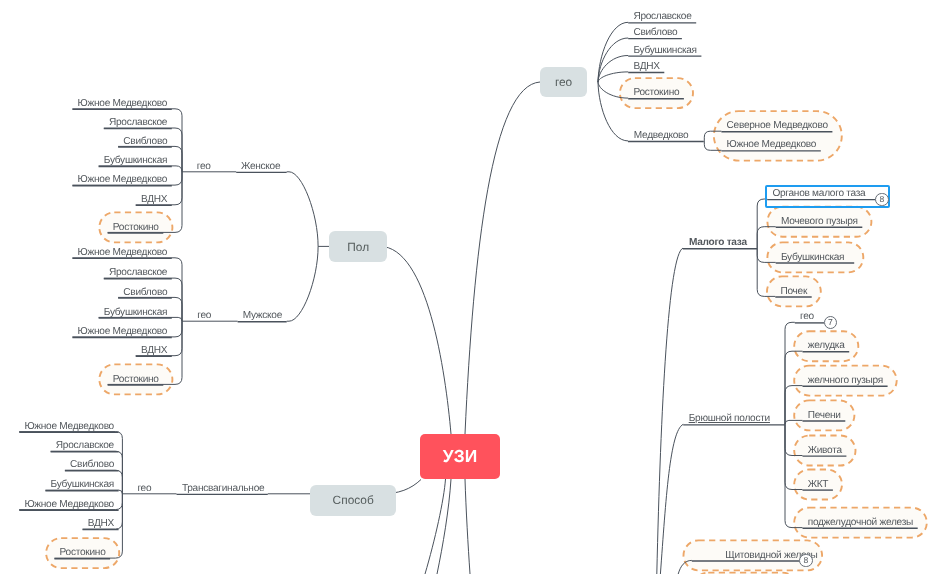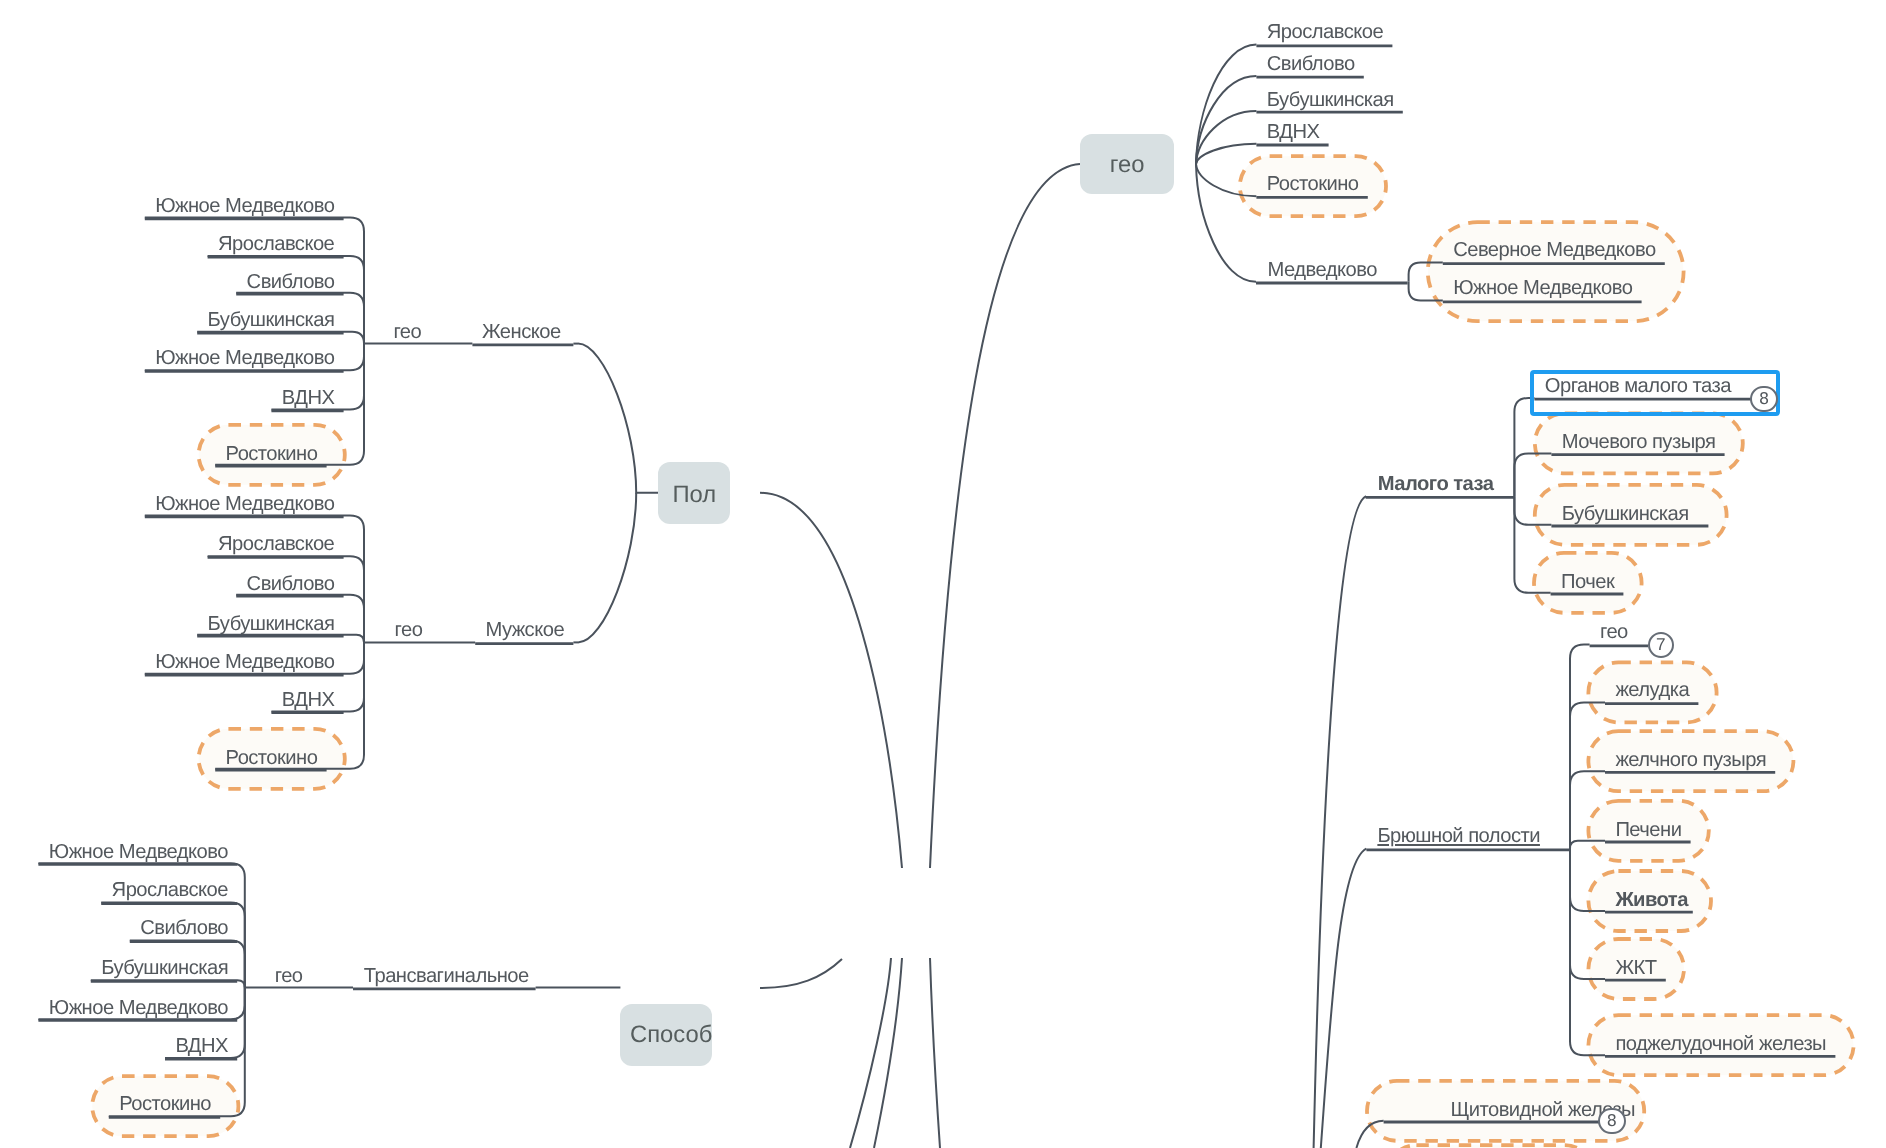--- a/index.html
+++ b/index.html
@@ -180,33 +180,36 @@
 <div class="tnode" style="left:688.9px;top:237.2px;font-weight:bold;">Малого таза</div>
 <div class="tnode" style="left:772.4px;top:188.1px;">Органов малого таза</div>
 <div class="tnode" style="left:780.9px;top:215.8px;">Мочевого пузыря</div>
 <div class="tnode" style="left:780.9px;top:251.5px;">Бубушкинская</div>
 <div class="tnode" style="left:780.5px;top:285.5px;">Почек</div>
 <div class="tnode" style="left:688.7px;top:413.4px;text-decoration:underline;">Брюшной полости</div>
 <div class="tnode" style="left:800.0px;top:311.4px;">гео</div>
 <div class="tnode" style="left:807.7px;top:340.3px;">желудка</div>
 <div class="tnode" style="left:807.7px;top:374.7px;">желчного пузыря</div>
 <div class="tnode" style="left:807.7px;top:409.5px;">Печени</div>
-<div class="tnode" style="left:807.7px;top:444.6px;font-weight:bold;">Живота</div>
+<div class="tnode" style="left:807.7px;top:444.6px;">Живота</div>
 <div class="tnode" style="left:807.7px;top:478.6px;">ЖКТ</div>
 <div class="tnode" style="left:807.7px;top:516.7px;">поджелудочной железы</div>
 <div class="tnode" style="left:697.2px;top:549.5px;margin-left:28px;">Щитовидной железы</div>
-<div class="gbox" style="left:329.2px;top:231.3px;width:36px;height:30.6px;">
+<div class="gbox" style="left:329.2px;top:231.3px;width:58px;height:30.6px;">
       <span>Пол</span>
     </div>
-<div class="gbox" style="left:310.2px;top:502px;width:46px;height:30.6px;justify-content:flex-end;">
+<div class="gbox" style="left:310.2px;top:485px;width:86px;height:30.6px;">
       <span>Способ</span>
     </div>
 <div class="gbox" style="left:540.2px;top:66.8px;width:46.8px;height:29.8px;">
       <span>гео</span>
     </div>
 <div class="tnode" style="left:196.7px;top:160.8px;">гео</div>
 <div class="tnode" style="left:197.3px;top:310.2px;">гео</div>
 <div class="tnode" style="left:137.4px;top:482.8px;">гео</div>
+<div class="rootnode">
+      <span>УЗИ</span>
+    </div>
 <div class="selbox" style="left:764.5px;top:184.5px;width:125.5px;height:23.7px;"></div>
 <div class="badge" style="left:875.3px;top:192.7px;">8</div>
 <div class="badge" style="left:823.7px;top:316.0px;">7</div>
 <div class="badge" style="left:799.2px;top:554.1px;">8</div>
 </div>
 
 </body></html>

